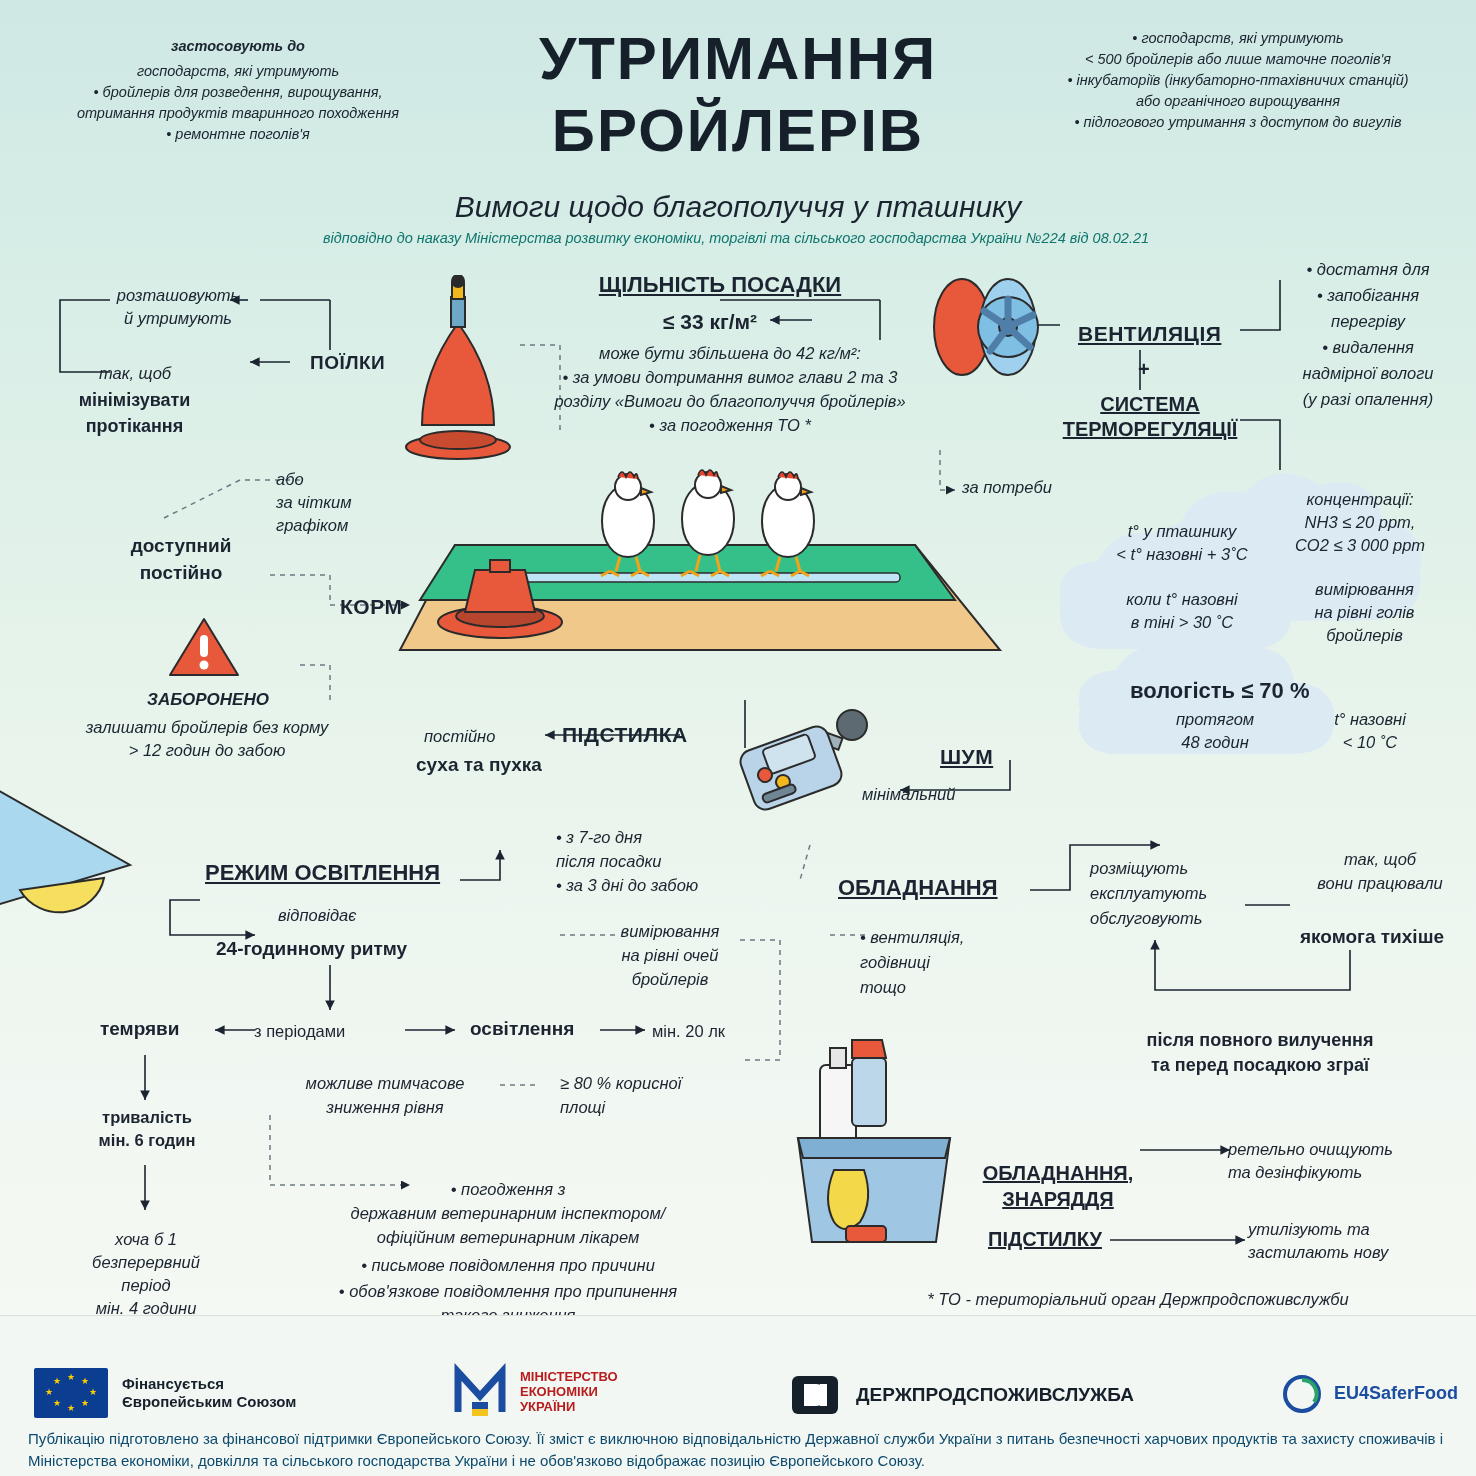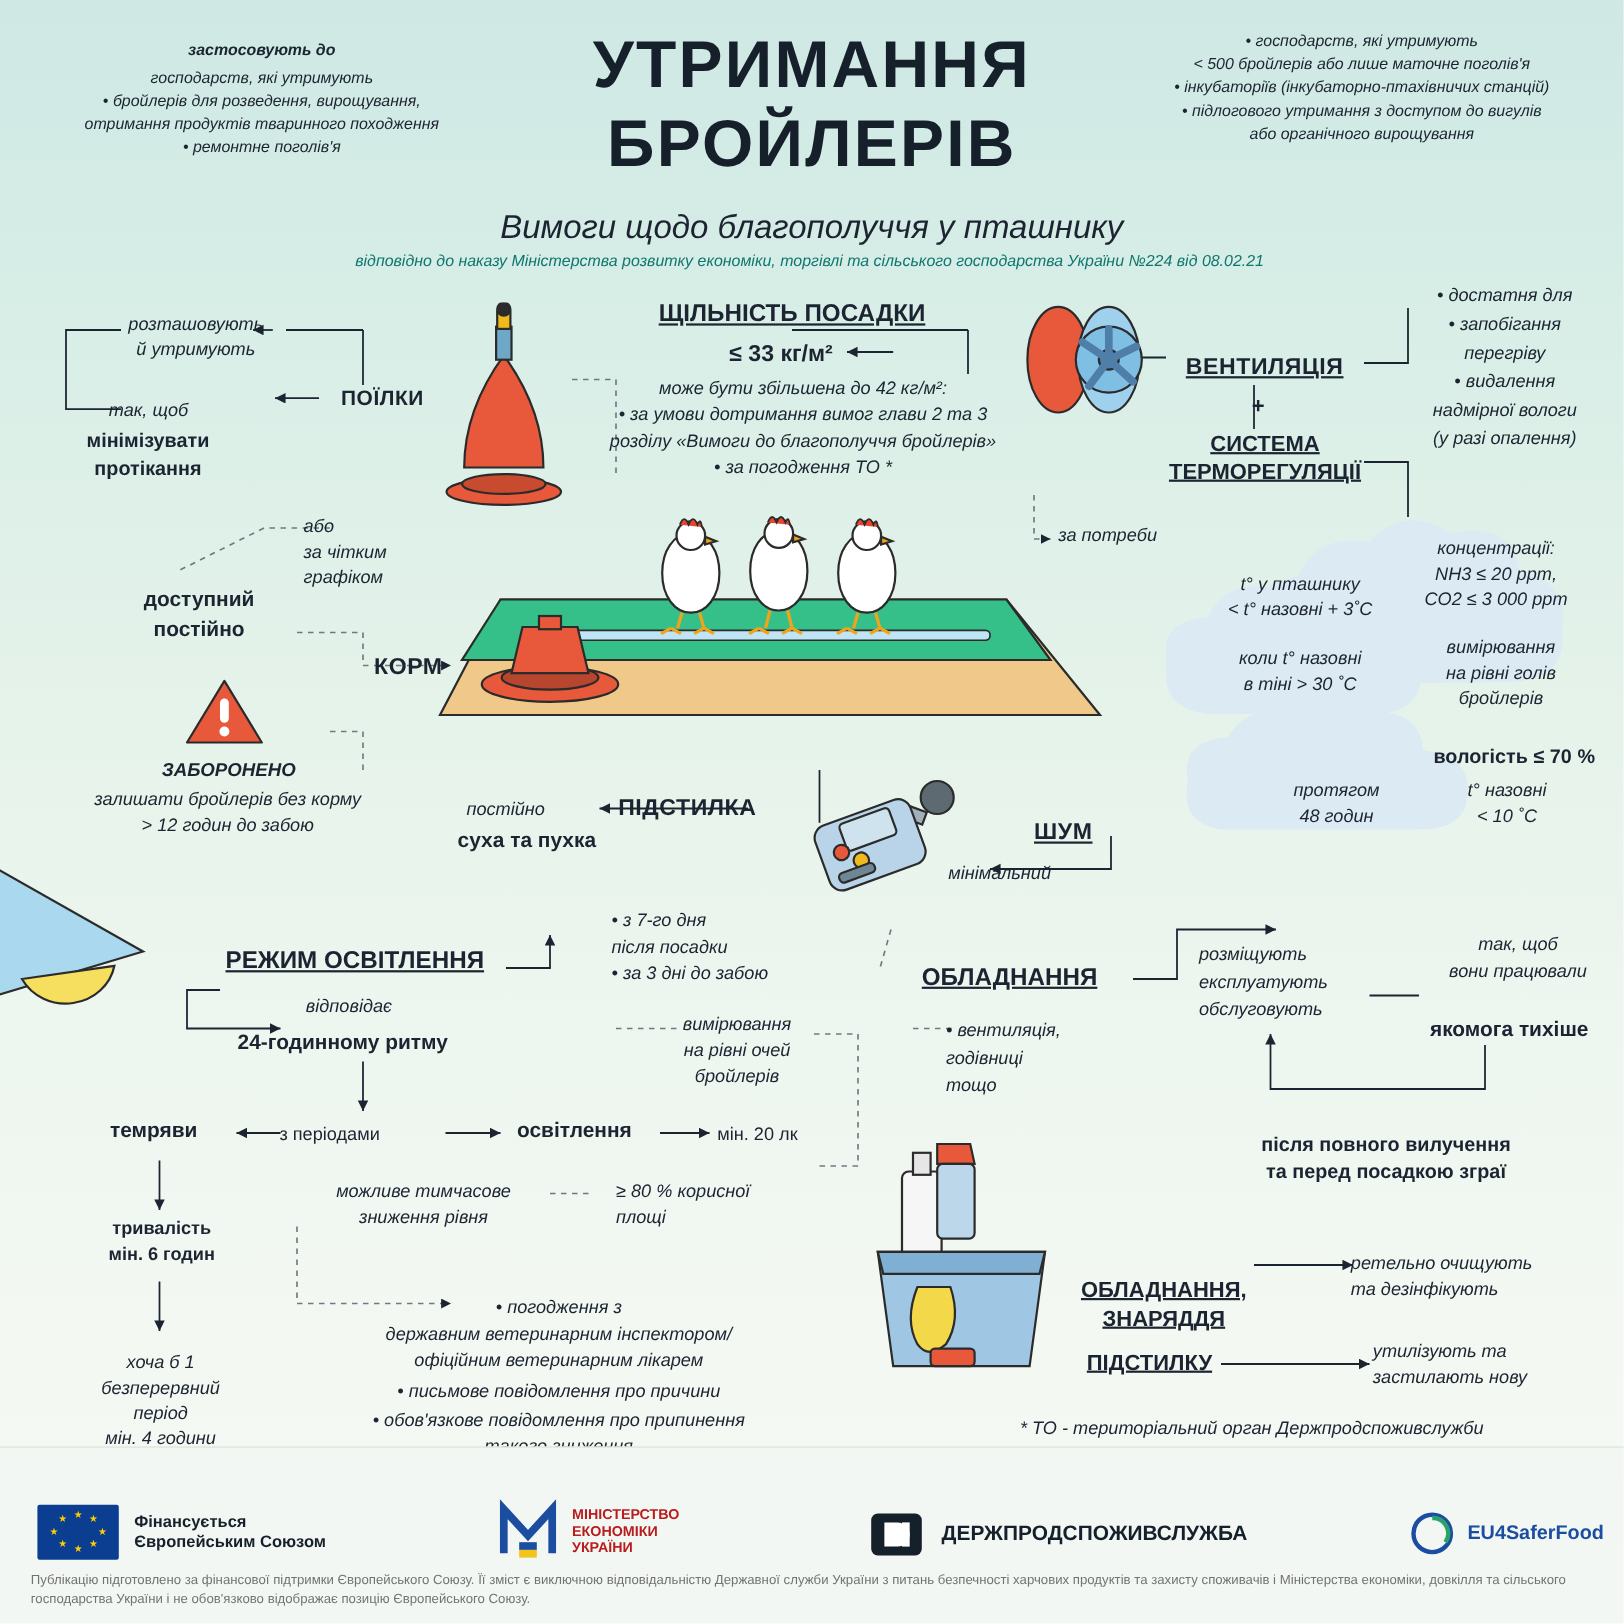--- a/index.html
+++ b/index.html
@@ -27,21 +27,21 @@
   
   .tx{font-size:16.5px;line-height:1.42;}
   .tit{font-size:19px;font-weight:bold;letter-spacing:.5px;}
   .titu{font-size:19px;font-weight:bold;letter-spacing:.5px;text-decoration:underline;}
 
   
   #wires{position:absolute;left:0;top:0;width:1476px;height:1476px;pointer-events:none;}
 
   
   #footerbar{left:0;right:0;bottom:0;height:160px;background:#f3f7f3;border-top:1px solid #d8e2d8;}
-  #disclaimer{left:28px;right:28px;top:1428px;font-size:12px;line-height:1.45;color:#737373;}
+  #disclaimer{left:28px;right:28px;top:1428px;font-size:15px;line-height:1.45;color:#0c4a6e;}
 
   .euflag{width:74px;height:50px;background:#0b3d91;border-radius:2px;position:relative;}
   .euflag .star{position:absolute;color:#ffcc00;font-size:9px;line-height:9px;}
   .logotext{font-size:15px;font-weight:bold;line-height:1.2;color:#16202b;}
   .logosub{font-size:13px;font-weight:bold;color:#b91c1c;}
 </style>
 </head>
 <body>
 
 <svg id="wires" viewBox="0 0 1476 1476">
@@ -222,22 +222,22 @@
   <div>господарств, які утримують</div>
   <div>• бройлерів для розведення, вирощування,</div>
   <div>отримання продуктів тваринного походження</div>
   <div>• ремонтне поголів'я</div>
 </div>
 
 <div class="abs corner" id="rightCorner">
   <div>• господарств, які утримують</div>
   <div>&lt; 500 бройлерів або лише маточне поголів'я</div>
   <div>• інкубаторіїв (інкубаторно-птахівничих станцій)</div>
+  <div>або органічного вирощування</div>
   <div>• підлогового утримання з доступом до вигулів</div>
-  <div>або органічного вирощування</div>
 </div>
 
 <div class="abs tit" style="left:310px;top:352px;">ПОЇЛКИ</div>
 <div class="abs tx it" style="left:88px;top:284px;width:180px;text-align:center;white-space:pre-line;">розташовують
 й утримують</div>
 <div class="abs tx it" style="left:60px;top:362px;width:150px;text-align:center;">так, щоб</div>
 <div class="abs tx b" style="left:52px;top:388px;width:165px;text-align:center;white-space:pre-line;font-size:18px;">мінімізувати
 протікання</div>
 
 <div class="abs" style="left:540px;top:272px;width:360px;text-align:center;font-size:22px;font-weight:bold;text-decoration:underline;">ЩІЛЬНІСТЬ ПОСАДКИ</div>
@@ -262,21 +262,21 @@
 <div class="abs tx it" style="left:1250px;top:488px;width:220px;text-align:center;white-space:pre-line;line-height:1.4;">концентрації:
 NH3 ≤ 20 ppm,
 CO2 ≤ 3 000 ppm</div>
 <div class="abs tx it" style="left:1262px;top:578px;width:205px;text-align:center;white-space:pre-line;line-height:1.4;">вимірювання
 на рівні голів
 бройлерів</div>
 <div class="abs tx it" style="left:1072px;top:520px;width:220px;text-align:center;white-space:pre-line;line-height:1.4;">t° у пташнику
 &lt; t° назовні + 3˚C</div>
 <div class="abs tx it" style="left:1072px;top:588px;width:220px;text-align:center;white-space:pre-line;line-height:1.4;">коли t° назовні
 в тіні &gt; 30 ˚C</div>
-<div class="abs b" style="left:1130px;top:678px;width:320px;text-align:right;font-size:18px;">вологість ≤ 70 %</div>
+<div class="abs b" style="left:1130px;top:678px;width:320px;text-align:left;font-size:22px;">вологість ≤ 70 %</div>
 <div class="abs tx it" style="left:1140px;top:708px;width:150px;text-align:center;white-space:pre-line;line-height:1.4;">протягом
 48 годин</div>
 <div class="abs tx it" style="left:1290px;top:708px;width:160px;text-align:center;white-space:pre-line;line-height:1.4;">t° назовні
 &lt; 10 ˚C</div>
 
 <div class="abs tit" style="left:340px;top:595px;font-size:21px;">КОРМ</div>
 <div class="abs tx it" style="left:276px;top:468px;width:130px;white-space:pre-line;line-height:1.4;">або
 за чітким
 графіком</div>
 <div class="abs b" style="left:86px;top:533px;width:190px;text-align:center;font-size:19px;white-space:pre-line;line-height:1.4;">доступний

